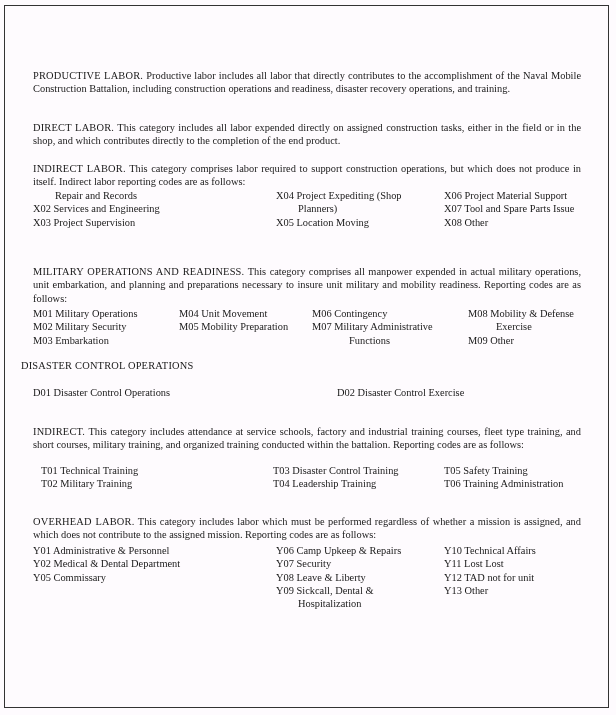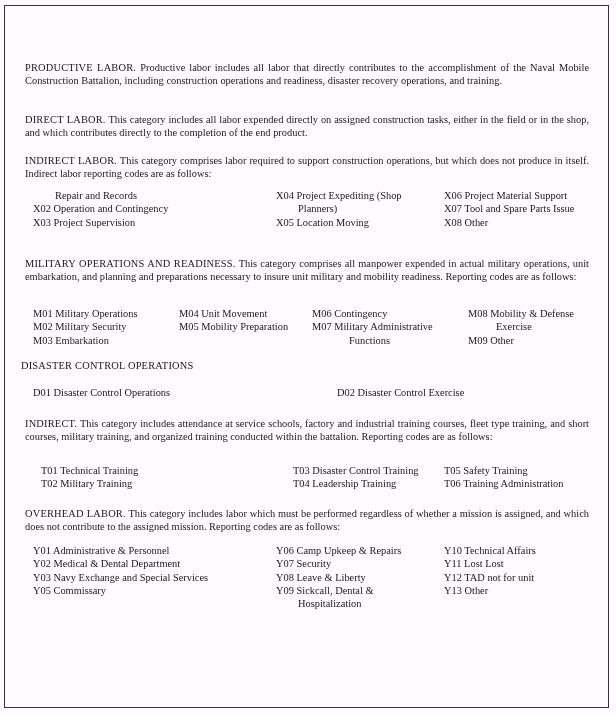--- a/index.html
+++ b/index.html
@@ -5,21 +5,21 @@
   html, body { margin: 0; padding: 0; }
   body {
     width: 616px; height: 715px; background: #fefbfe; position: relative; overflow: hidden;
     font-family: "Liberation Serif", "DejaVu Serif", serif; color: #1a1a1a;
   }
   .frame {
     position: absolute; left: 4px; top: 5px; width: 605px; height: 703px;
     border: 1.5px solid #333; box-sizing: border-box;
   }
   .content { position: absolute; left: 21px; top: 57px; width: 572px; font-size: 10.4px; line-height: 13.3px; }
-  .para { margin: 4px; text-align: justify; }
+  .para { margin: 12px; text-align: justify; }
   .heading { font-variant: small-caps; letter-spacing: 0.2px; }
   .sec { position: absolute; left: 0; width: 572px; }
   .codes { position: absolute; left: 0; width: 572px; }
   .col { position: absolute; top: 0; }
   .item { white-space: nowrap; line-height: 13.3px; }
   .cont { padding-left: 22px; }
 </style>
 </head>
 <body>
 
@@ -34,21 +34,21 @@
   <div class="sec" style="top:52px">
     <p class="para"><span class="heading">DIRECT LABOR.</span><span> This category includes all labor expended directly on assigned construction tasks, either in the field or in the shop, and which contributes directly to the completion of the end product.</span></p>
   </div>
 
   <div class="sec" style="top:93px">
     <p class="para"><span class="heading">INDIRECT LABOR.</span><span> This category comprises labor required to support construction operations, but which does not produce in itself. Indirect labor reporting codes are as follows:</span></p>
   </div>
   <div class="codes" style="top:132px">
     <div class="col" style="left:12px">
       <div class="item cont">Repair and Records</div>
-      <div class="item">X02 Operation and Contingency</div>
+      <div class="item">X02 Services and Engineering</div>
       <div class="item">X03 Project Supervision</div>
     </div>
     <div class="col" style="left:255px">
       <div class="item">X04 Project Expediting (Shop</div>
       <div class="item cont">Planners)</div>
       <div class="item">X05 Location Moving</div>
     </div>
     <div class="col" style="left:423px">
       <div class="item">X06 Project Material Support</div>
       <div class="item">X07 Tool and Spare Parts Issue</div>
@@ -90,38 +90,37 @@
   </div>
 
   <div class="sec" style="top:356px">
     <p class="para"><span class="heading">INDIRECT.</span><span> This category includes attendance at service schools, factory and industrial training courses, fleet type training, and short courses, military training, and organized training conducted within the battalion. Reporting codes are as follows:</span></p>
   </div>
   <div class="codes" style="top:407px">
     <div class="col" style="left:20px">
       <div class="item">T01 Technical Training</div>
       <div class="item">T02 Military Training</div>
     </div>
-    <div class="col" style="left:272px">
+    <div class="col" style="left:252px">
       <div class="item">T03 Disaster Control Training</div>
       <div class="item">T04 Leadership Training</div>
     </div>
     <div class="col" style="left:423px">
       <div class="item">T05 Safety Training</div>
       <div class="item">T06 Training Administration</div>
     </div>
   </div>
 
   <div class="sec" style="top:446px">
     <p class="para"><span class="heading">OVERHEAD LABOR.</span><span> This category includes labor which must be performed regardless of whether a mission is assigned, and which does not contribute to the assigned mission. Reporting codes are as follows:</span></p>
   </div>
   <div class="codes" style="top:487px">
     <div class="col" style="left:12px">
       <div class="item">Y01 Administrative &amp; Personnel</div>
       <div class="item">Y02 Medical &amp; Dental Department</div>
-      <div class="item">Y03 Navy Exchange and Special Services</div>
       <div class="item">Y05 Commissary</div>
     </div>
     <div class="col" style="left:255px">
       <div class="item">Y06 Camp Upkeep &amp; Repairs</div>
       <div class="item">Y07 Security</div>
       <div class="item">Y08 Leave &amp; Liberty</div>
       <div class="item">Y09 Sickcall, Dental &amp;</div>
       <div class="item cont">Hospitalization</div>
     </div>
     <div class="col" style="left:423px">

